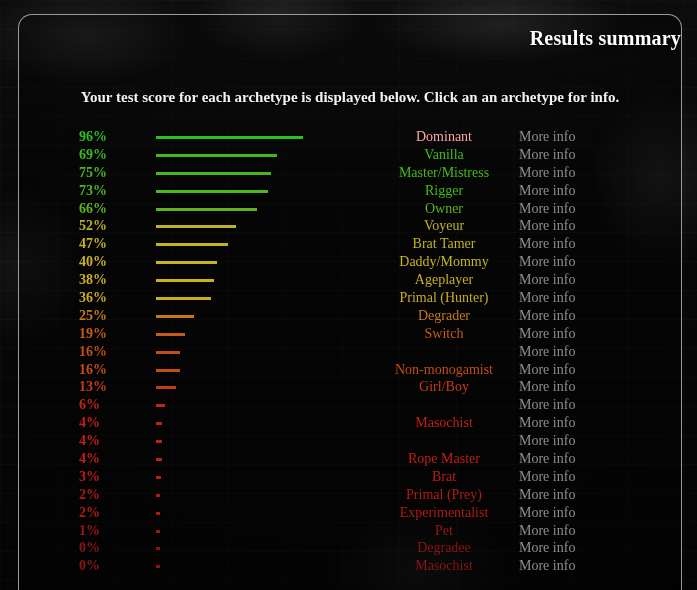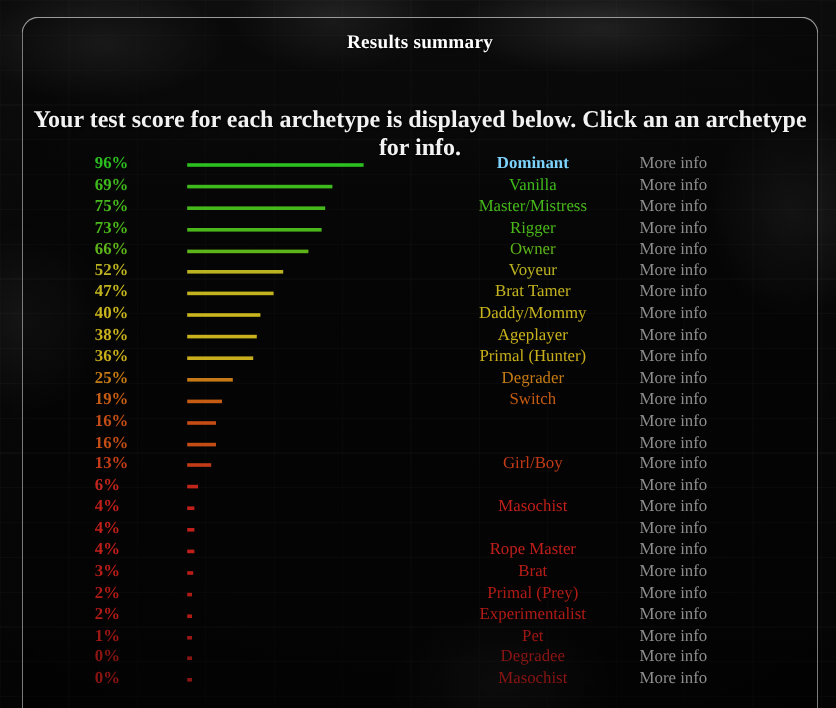--- a/index.html
+++ b/index.html
@@ -71,33 +71,33 @@
     inset: 0;
     overflow: hidden;
     border-radius: 14px 14px 0 0;
   }
 
   
   #page-title {
     position: absolute;
     left: 0; right: 0;
     top: 12px;
-    text-align: center;
-    font-size: 16px;
+    text-align: right;
+    font-size: 20px;
     font-weight: bold;
     color: #ffffff;
     letter-spacing: 0.2px;
     text-shadow: 0 1px 2px rgba(0,0,0,0.9);
   }
   #subtitle {
     position: absolute;
     left: 0; right: 0;
     top: 74px;
     text-align: center;
-    font-size: 20px;
+    font-size: 15px;
     font-weight: bold;
     color: #f2f2f2;
     text-shadow: 0 1px 2px rgba(0,0,0,0.9);
   }
 
   
   #results-list {
     position: absolute;
     left: 0;
     top: 113px;
@@ -130,21 +130,21 @@
   }
   .archetype-name {
     position: absolute;
     left: 300px;
     width: 250px;
     text-align: center;
     font-size: 14px;
   }
   .more-info {
     position: absolute;
-    left: 514px;
+    left: 500px;
     width: 140px;
     text-align: left;
     font-size: 14px;
     color: #8e8e8e;
     cursor: pointer;
   }
 </style>
 </head>
 <body>
 
@@ -157,21 +157,21 @@
     <div id="page-title">Results summary</div>
 
     <div id="subtitle">Your test score for each archetype is displayed below. Click an an archetype for info.</div>
 
     <div id="results-list">
         <div class="result-row">
           <div class="pct" style="color: rgb(43, 191, 32);">96%</div>
           <div class="bar-track">
             <div class="bar-fill" style="width: 146.88px; background: rgb(43, 191, 32);"></div>
           </div>
-          <div class="archetype-name" style="color: #7dd3fc; font-weight: bold;">Dominant</div>
+          <div class="archetype-name" style="color: #fca5a5;">Dominant</div>
           <div class="more-info">More info</div>
         </div>
         <div class="result-row">
           <div class="pct" style="color: rgb(63, 186, 28);">69%</div>
           <div class="bar-track">
             <div class="bar-fill" style="width: 120.87px; background: rgb(63, 186, 28);"></div>
           </div>
           <div class="archetype-name" style="color: rgb(63, 186, 28);">Vanilla</div>
           <div class="more-info">More info</div>
         </div>
@@ -260,20 +260,21 @@
           <div class="bar-track">
             <div class="bar-fill" style="width: 24.48px; background: rgb(196, 77, 22);"></div>
           </div>
           <div class="more-info">More info</div>
         </div>
         <div class="result-row">
           <div class="pct" style="color: rgb(196, 77, 22);">16%</div>
           <div class="bar-track">
             <div class="bar-fill" style="width: 24.48px; background: rgb(196, 77, 22);"></div>
           </div>
+          <div class="archetype-name" style="color: rgb(196, 77, 22);">Non-monogamist</div>
           <div class="more-info">More info</div>
         </div>
         <div class="result-row">
           <div class="pct" style="color: rgb(195, 60, 23);">13%</div>
           <div class="bar-track">
             <div class="bar-fill" style="width: 19.89px; background: rgb(195, 60, 23);"></div>
           </div>
           <div class="archetype-name" style="color: rgb(195, 60, 23);">Girl/Boy</div>
           <div class="more-info">More info</div>
         </div>

